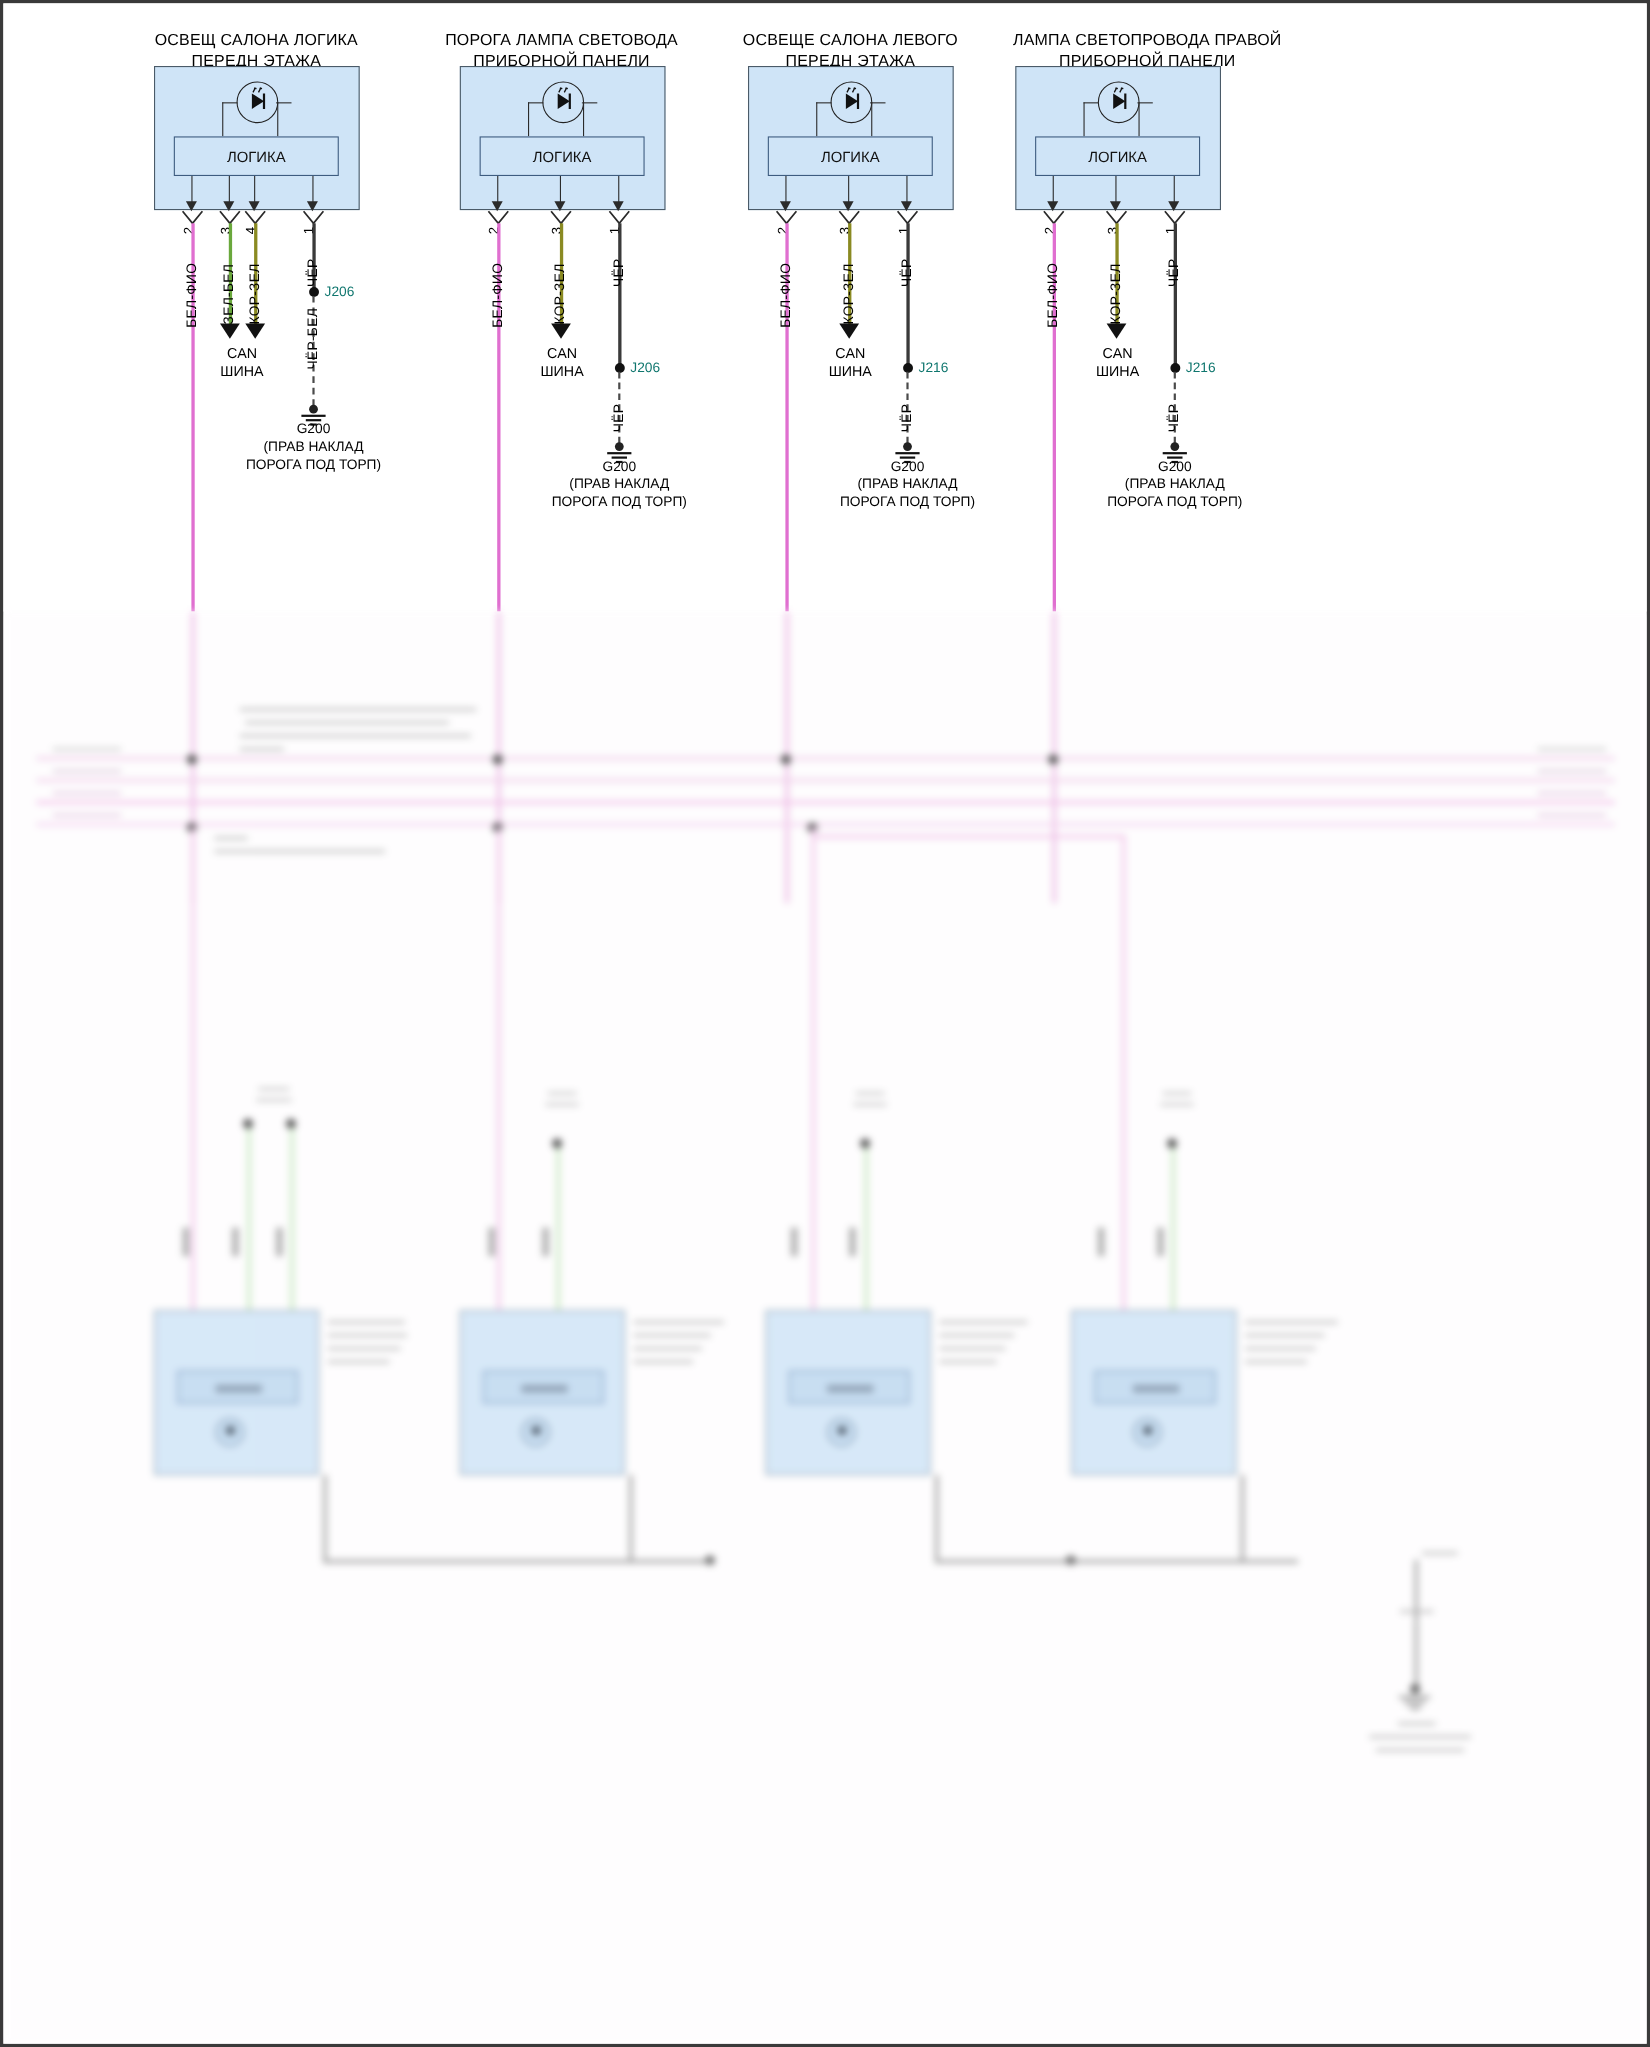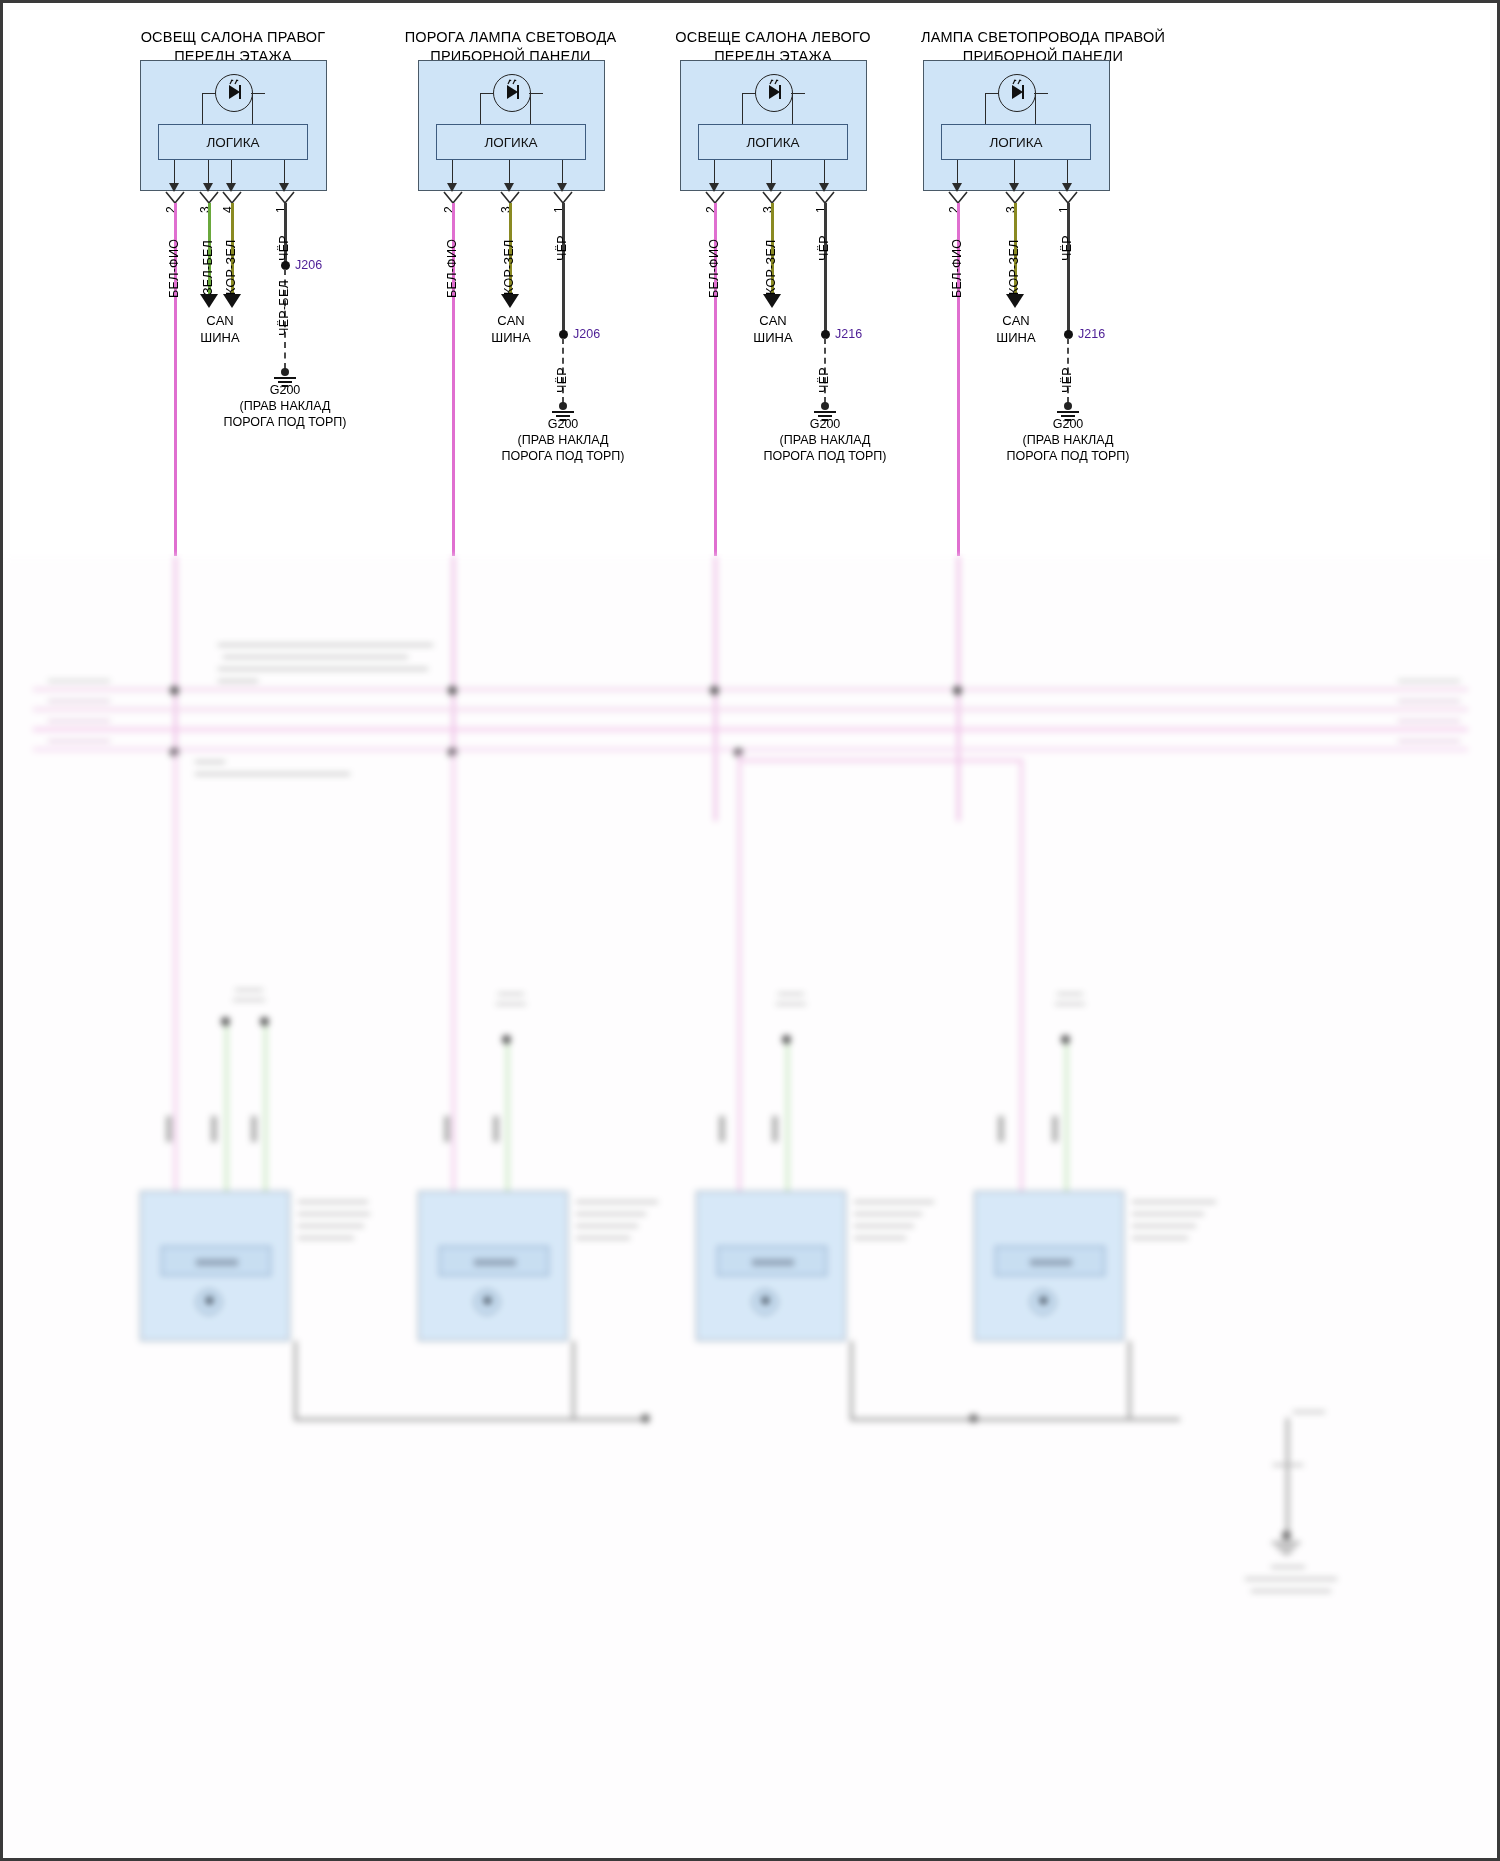--- a/index.html
+++ b/index.html
@@ -22,21 +22,21 @@
   .vline{position:absolute;background:#2b2b2b;width:1.4px;}
   .hline{position:absolute;background:#2b2b2b;height:1.4px;}
   .wire{position:absolute;width:2.6px;}
   .pin{position:absolute;font-size:12px;color:#000;
        transform:rotate(-90deg);transform-origin:left top;white-space:nowrap;}
   .wlabel{position:absolute;font-size:12.5px;color:#000;letter-spacing:.3px;
           transform:rotate(-90deg);transform-origin:left top;white-space:nowrap;}
   .canlab{position:absolute;font-size:13px;line-height:17px;text-align:center;color:#000;white-space:nowrap;}
   .gndlab{position:absolute;font-size:12.5px;line-height:16px;text-align:center;color:#000;white-space:nowrap;}
   .splice{position:absolute;width:9px;height:9px;border-radius:50%;background:#111;}
-  .splicelab{position:absolute;font-size:12.5px;color:#4c1d95;white-space:nowrap;}
+  .splicelab{position:absolute;font-size:12.5px;color:#0f766e;white-space:nowrap;}
   .dash{position:absolute;width:0;border-left:2.6px dashed #4a4a4a;}
   .gnd1{position:absolute;height:2px;background:#111;}
   .arrowdn{position:absolute;width:0;height:0;border-left:5.5px solid transparent;
            border-right:5.5px solid transparent;border-top:9px solid #2b2b2b;}
   .bigarrow{position:absolute;width:0;height:0;border-left:9px solid transparent;
             border-right:9px solid transparent;border-top:14px solid #111;}
   .dot{position:absolute;width:8px;height:8px;border-radius:50%;background:#222;}
   
   .bwire{position:absolute;width:3px;}
   .bbox{position:absolute;background:#cfe4f7;border:1.4px solid #6a7f93;box-sizing:border-box;}
@@ -49,21 +49,21 @@
 </style>
 </head>
 <body>
 
 <div id="page">
 
   <div id="sharp">
 
     <div class="col">
       <div class="title" style="left:95px;top:25px;width:270px;">
-        <div>ОСВЕЩ САЛОНА ПРАВОГ</div>
+        <div>ОСВЕЩ САЛОНА ЛОГИКА</div>
         <div>ПЕРЕДН ЭТАЖА</div>
       </div>
       <div class="modbox" style="left:137px;top:57px;width:187px;height:131px;"></div>
 
       <div class="led" style="left:212px;top:71px;">
         <svg width="34" height="34" viewBox="0 0 34 34">
           <path d="M13 10 L13 24 L24 17 Z" fill="#111"></path>
           <line x1="24" y1="10" x2="24" y2="24" stroke="#111" stroke-width="2"></line>
           <path d="M14 9 L16 5 M15.2 5 L17.2 5.6 M15.6 5 L15.2 7" stroke="#111" stroke-width="1.2" fill="none"></path>
           <path d="M19 9 L21 5 M20.2 5 L22.2 5.6 M20.6 5 L20.2 7" stroke="#111" stroke-width="1.2" fill="none"></path>

